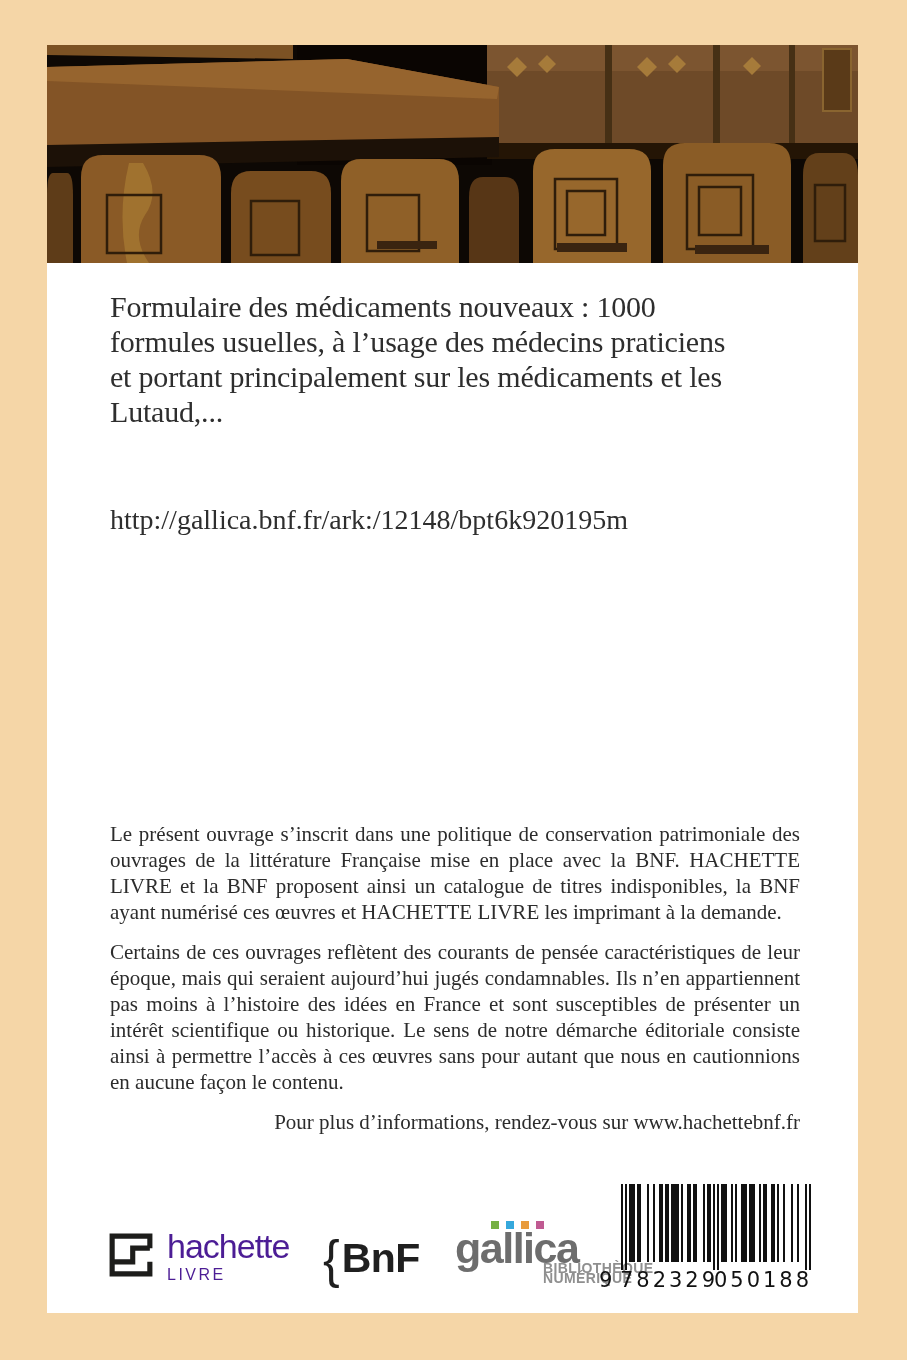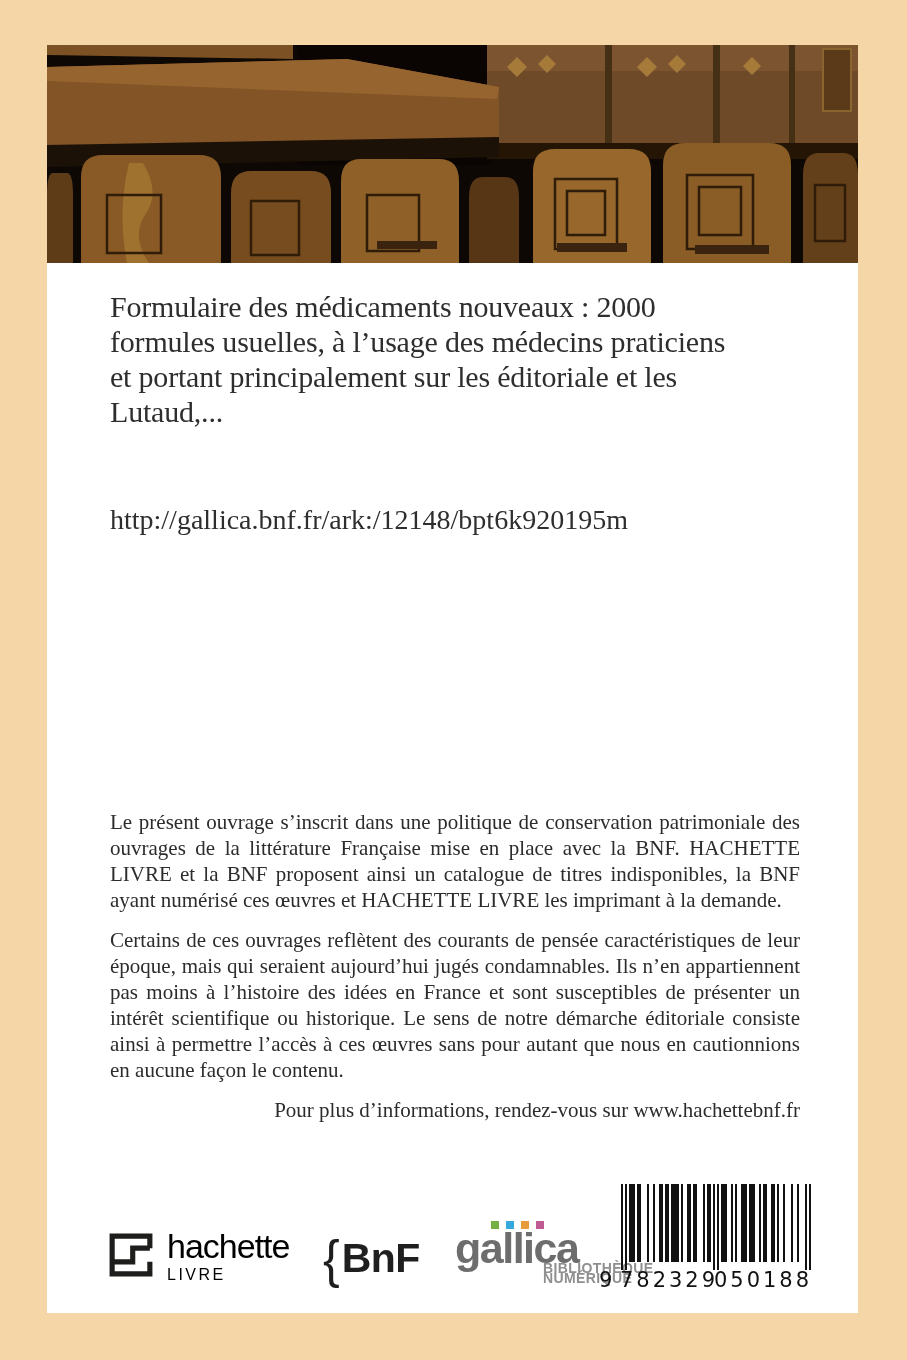--- a/index.html
+++ b/index.html
@@ -7,25 +7,25 @@
   .page{position:relative;width:907px;height:1360px;background:#f5d6a7;}
   .photo{position:absolute;left:47px;top:45px;width:811px;height:218px;display:block;}
   .panel{position:absolute;left:47px;top:263px;width:811px;height:1050px;background:#ffffff;}
 
   .title{position:absolute;left:63px;top:26px;width:720px;color:#2e2e2e;
          font-size:30px;line-height:35px;font-weight:400;letter-spacing:-0.2px;}
   .url{position:absolute;left:63px;top:226px;color:#2e2e2e;font-size:28px;font-weight:400;margin-top:15px;}
 
   .body-text{position:absolute;left:63px;top:546px;width:690px;color:#2c2c2c;
              font-size:21px;line-height:26px;}
-  .body-text p{margin:0 0 14px 0;text-align:justify;}
+  .body-text p{margin:12px 0 14px 0;text-align:justify;}
   .body-text p.last{text-align:right;margin-bottom:0;}
 
   
-  .hachette{position:absolute;left:60px;top:966px;display:flex;align-items:flex-start;color:#000000;}
+  .hachette{position:absolute;left:60px;top:966px;display:flex;align-items:flex-start;color:#4c1d95;}
   .hachette svg{display:block;margin-top:2px;}
   .hachette .words{margin-left:12px;font-family:"Liberation Sans",sans-serif;line-height:1;}
   .hachette .name{font-size:34px;font-weight:500;letter-spacing:-1px;}
   .hachette .sub{font-size:16px;letter-spacing:2.5px;font-weight:400;margin-top:4px;}
 
   .bnf{position:absolute;left:276px;top:972px;display:flex;align-items:center;color:#1f1f1f;
        font-family:"Liberation Sans",sans-serif;}
   .bnf .brace{font-size:50px;font-weight:400;line-height:0.8;margin-right:2px;transform:scaleY(1.05);}
   .bnf .word{font-size:41px;font-weight:700;letter-spacing:-0.5px;}
 
@@ -91,23 +91,23 @@
       <rect x="768" y="140" width="30" height="56"></rect>
     </g>
     <rect x="330" y="196" width="60" height="8" fill="#3a2410"></rect>
     <rect x="510" y="198" width="70" height="9" fill="#3a2410"></rect>
     <rect x="648" y="200" width="74" height="9" fill="#3a2410"></rect>
   </svg>
 
   <div class="panel">
 
     <div class="title">
-      <div>Formulaire des médicaments nouveaux : 2000</div>
+      <div>Formulaire des médicaments nouveaux : 1000</div>
       <div>formules usuelles, à l’usage des médecins praticiens</div>
-      <div>et portant principalement sur les éditoriale et les</div>
+      <div>et portant principalement sur les médicaments et les</div>
       <div>Lutaud,...</div>
     </div>
 
     <div class="url">http://gallica.bnf.fr/ark:/12148/bpt6k920195m</div>
 
     <div class="body-text">
       <p>Le présent ouvrage s’inscrit dans une politique de conservation patrimoniale des ouvrages de la littérature Française mise en place avec la BNF. HACHETTE LIVRE et la BNF proposent ainsi un catalogue de titres indisponibles, la BNF ayant numérisé ces œuvres et HACHETTE LIVRE les imprimant à la demande.</p>
       <p>Certains de ces ouvrages reflètent des courants de pensée caractéristiques de leur époque, mais qui seraient aujourd’hui jugés condamnables. Ils n’en appartiennent pas moins à l’histoire des idées en France et sont susceptibles de présenter un intérêt scientifique ou historique. Le sens de notre démarche éditoriale consiste ainsi à permettre l’accès à ces œuvres sans pour autant que nous en cautionnions en aucune façon le contenu.</p>
       <p class="last">Pour plus d’informations, rendez-vous sur www.hachettebnf.fr</p>
     </div>

